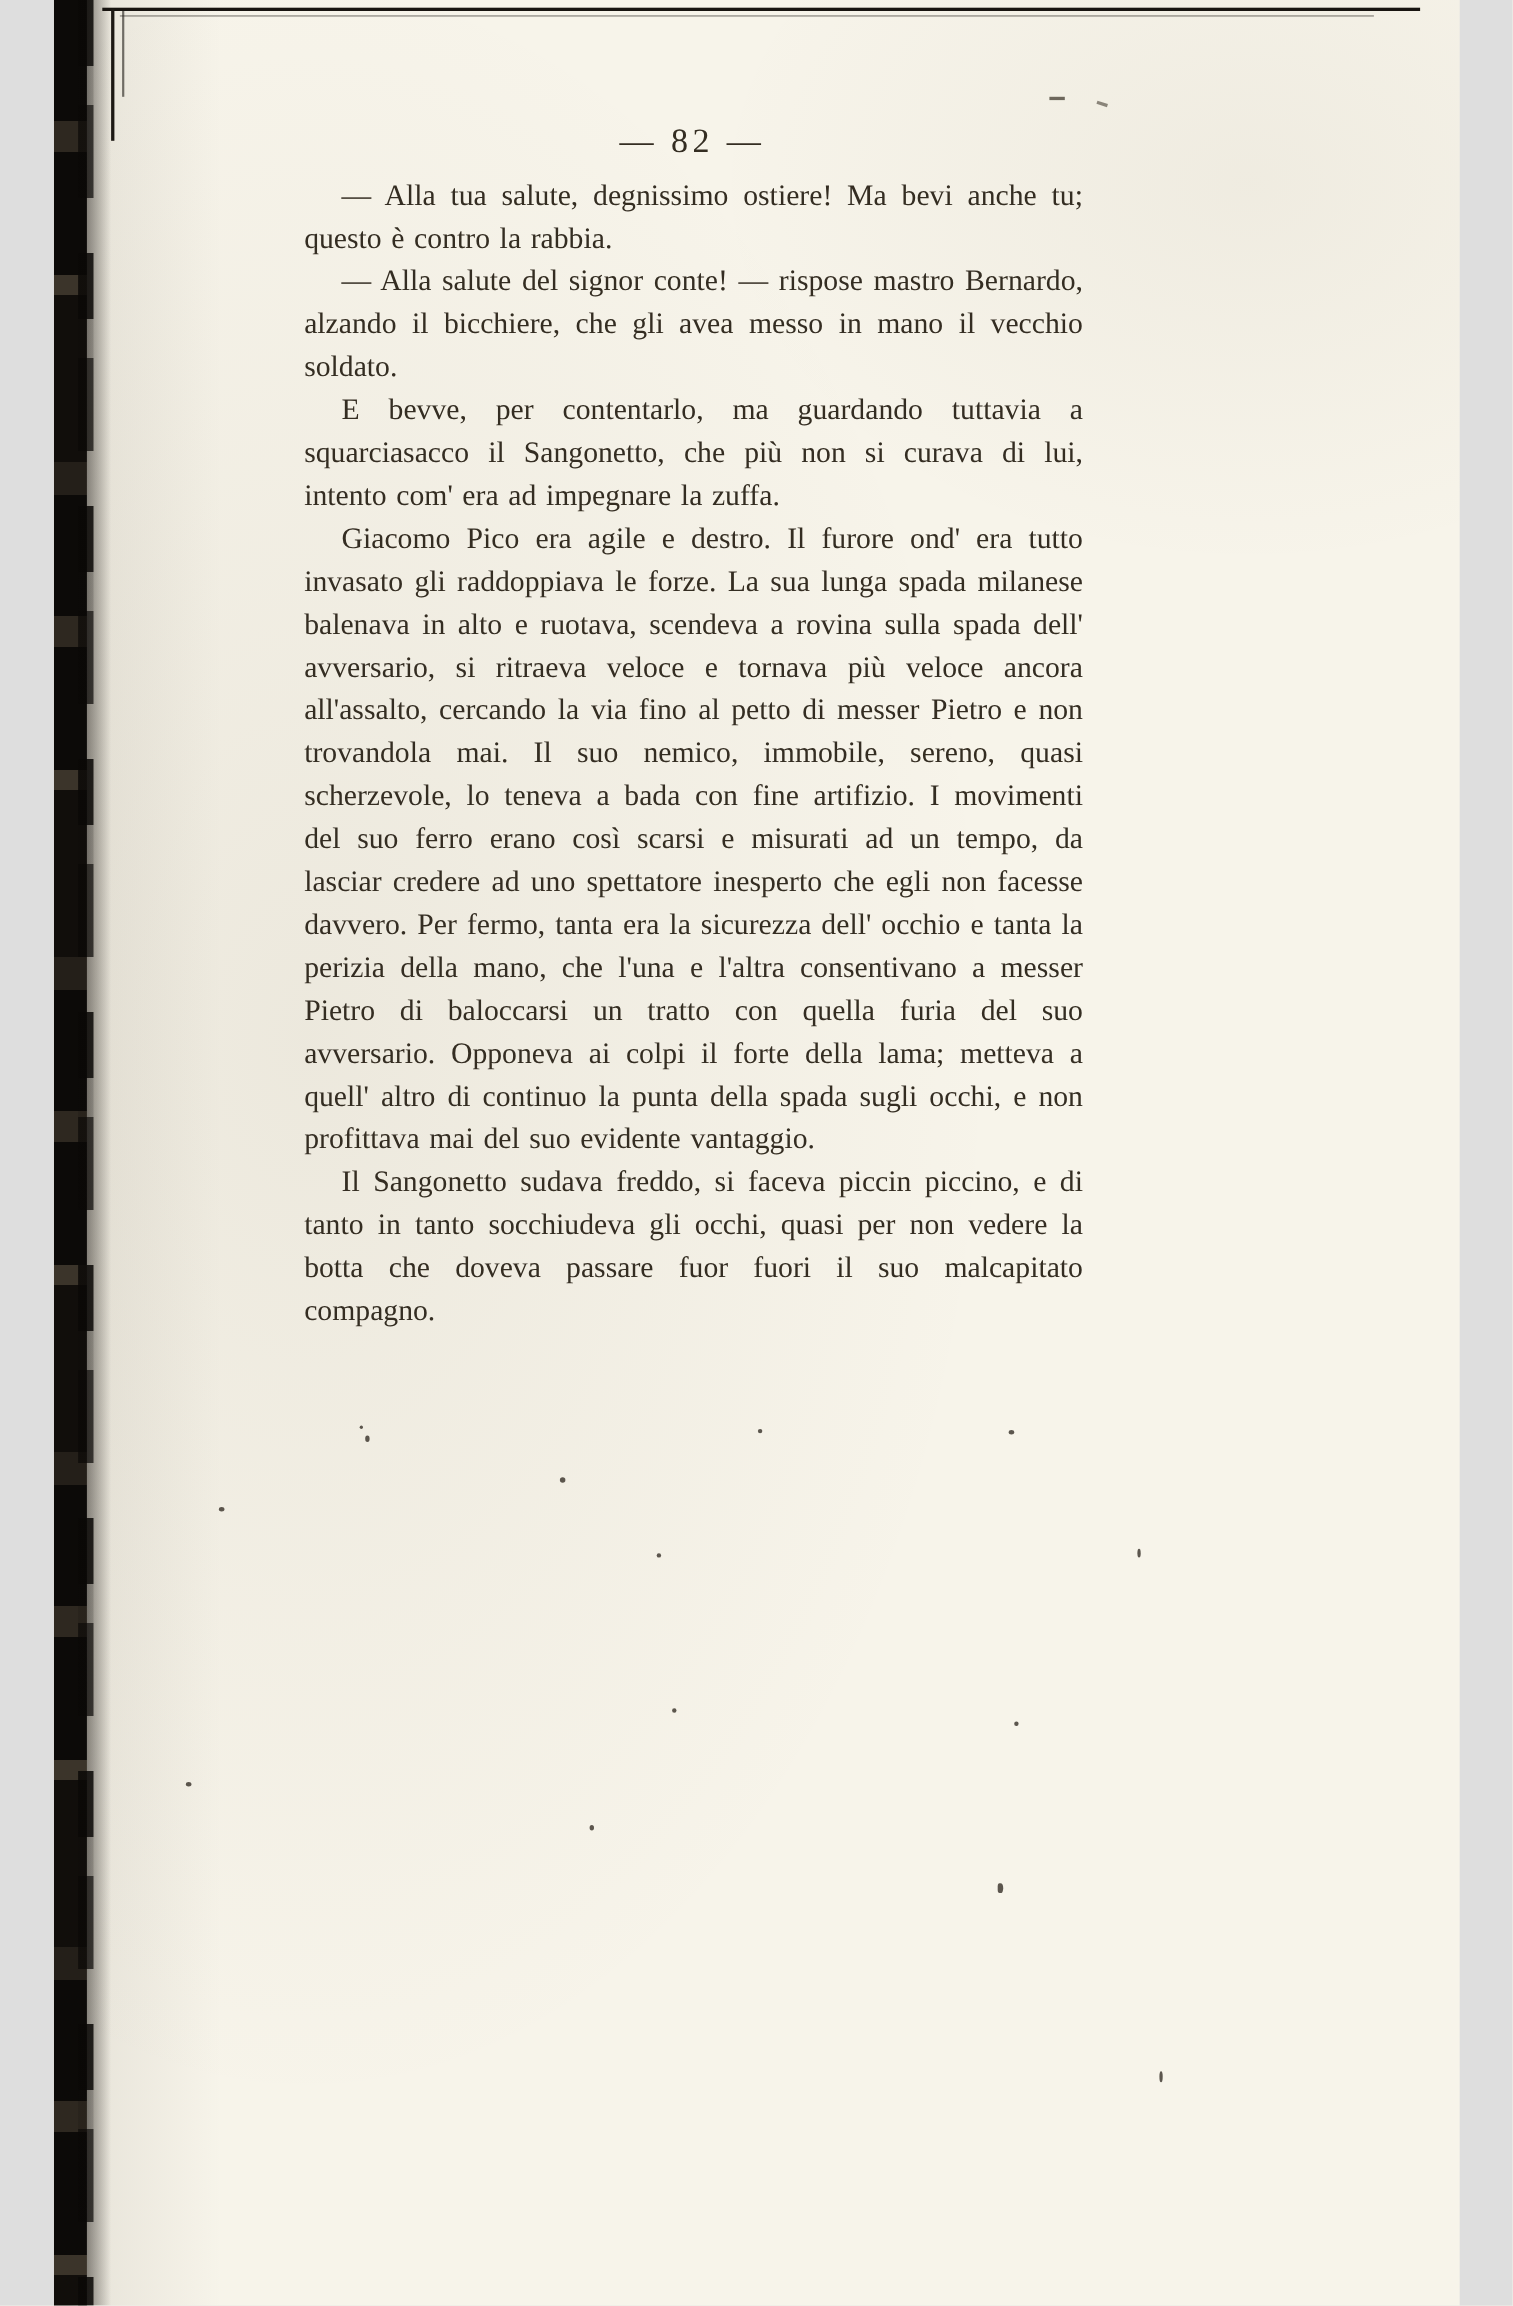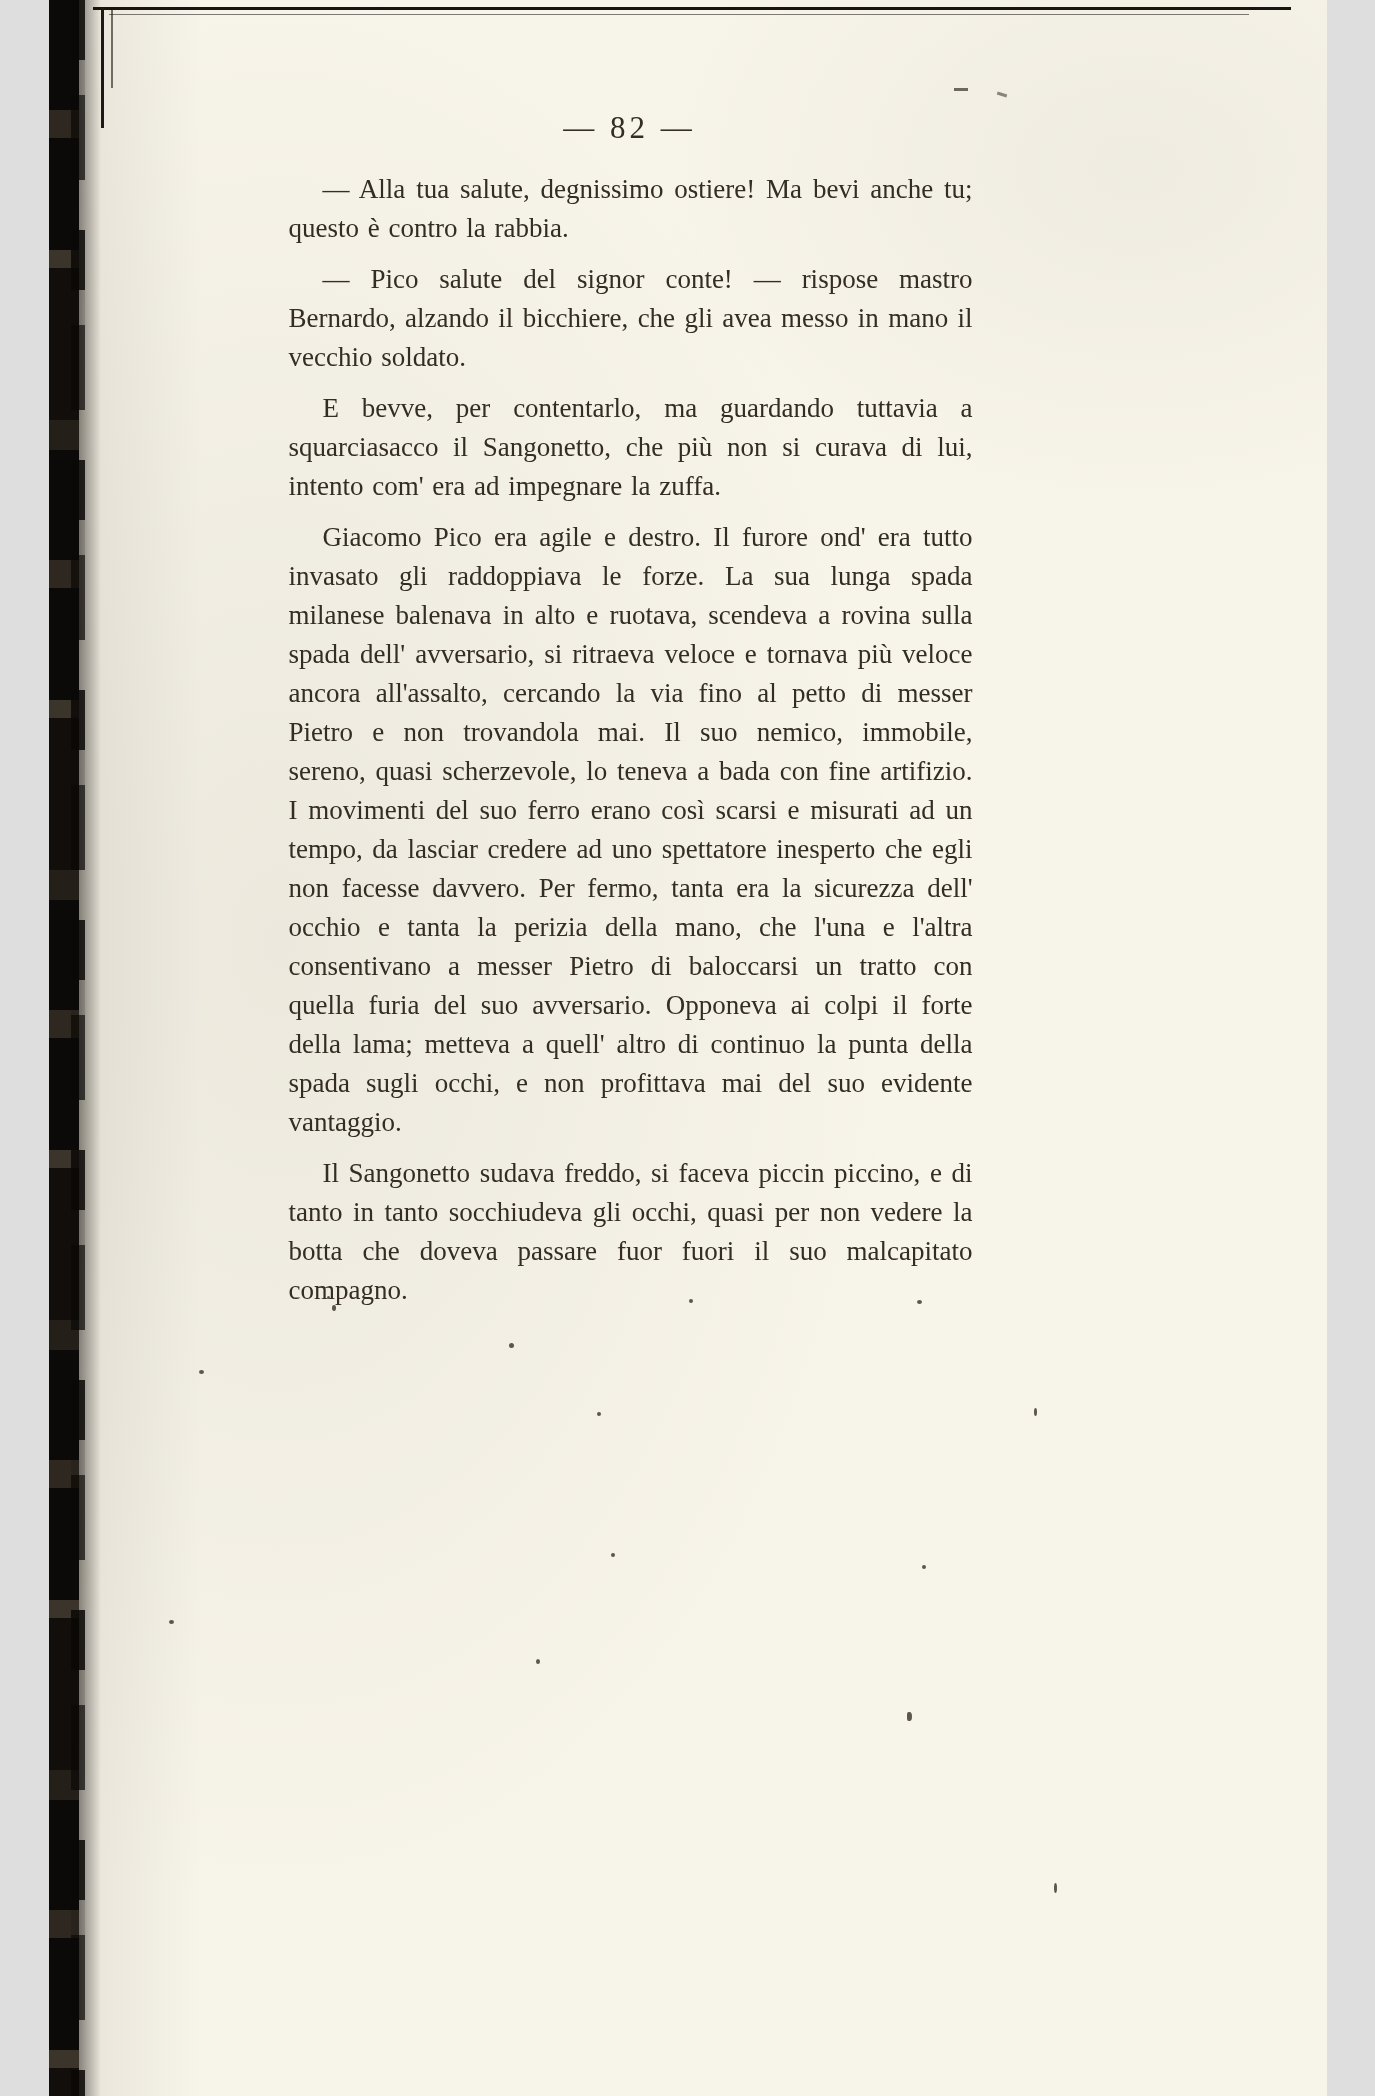--- a/index.html
+++ b/index.html
@@ -126,21 +126,21 @@
     position: absolute;
     left: 228px;
     top: 158px;
     width: 708px;
     font-size: 27px;
     line-height: 39px;
     text-align: justify;
     color: var(--ink, #342d22);
   }
   .text-block p {
-    margin: 12px;
+    margin: 0;
     text-indent: 34px;
     word-spacing: 2px;
   }
 
   
   .speck {
     position: absolute;
     background: rgba(40,34,26,0.75);
     border-radius: 50%;
   }
@@ -170,21 +170,21 @@
   <div class="top-rule-thin"></div>
   <div class="corner-tick"></div>
   <div class="corner-tick2"></div>
   <div class="tr-mark1"></div>
   <div class="tr-mark2"></div>
 
   <div class="page-number">— 82 —</div>
 
   <div class="text-block">
     <p>— Alla tua salute, degnissimo ostiere! Ma bevi anche tu; questo è contro la rabbia.</p>
-    <p>— Pico salute del signor conte! — rispose mastro Bernardo, alzando il bicchiere, che gli avea messo in mano il vecchio soldato.</p>
+    <p>— Alla salute del signor conte! — rispose mastro Bernardo, alzando il bicchiere, che gli avea messo in mano il vecchio soldato.</p>
     <p>E bevve, per contentarlo, ma guardando tuttavia a squarciasacco il Sangonetto, che più non si curava di lui, intento com' era ad impegnare la zuffa.</p>
     <p>Giacomo Pico era agile e destro. Il furore ond' era tutto invasato gli raddoppiava le forze. La sua lunga spada milanese balenava in alto e ruotava, scendeva a rovina sulla spada dell' avversario, si ritraeva veloce e tornava più veloce ancora all'assalto, cercando la via fino al petto di messer Pietro e non trovandola mai. Il suo nemico, immobile, sereno, quasi scherzevole, lo teneva a bada con fine artifizio. I movimenti del suo ferro erano così scarsi e misurati ad un tempo, da lasciar credere ad uno spettatore inesperto che egli non facesse davvero. Per fermo, tanta era la sicurezza dell' occhio e tanta la perizia della mano, che l'una e l'altra consentivano a messer Pietro di baloccarsi un tratto con quella furia del suo avversario. Opponeva ai colpi il forte della lama; metteva a quell' altro di continuo la punta della spada sugli occhi, e non profittava mai del suo evidente vantaggio.</p>
     <p>Il Sangonetto sudava freddo, si faceva piccin piccino, e di tanto in tanto socchiudeva gli occhi, quasi per non vedere la botta che doveva passare fuor fuori il suo malcapitato compagno.</p>
   </div>
 
   <div class="speck s1"></div>
   <div class="speck s2"></div>
   <div class="speck s3"></div>
   <div class="speck s4"></div>
   <div class="speck s5"></div>

